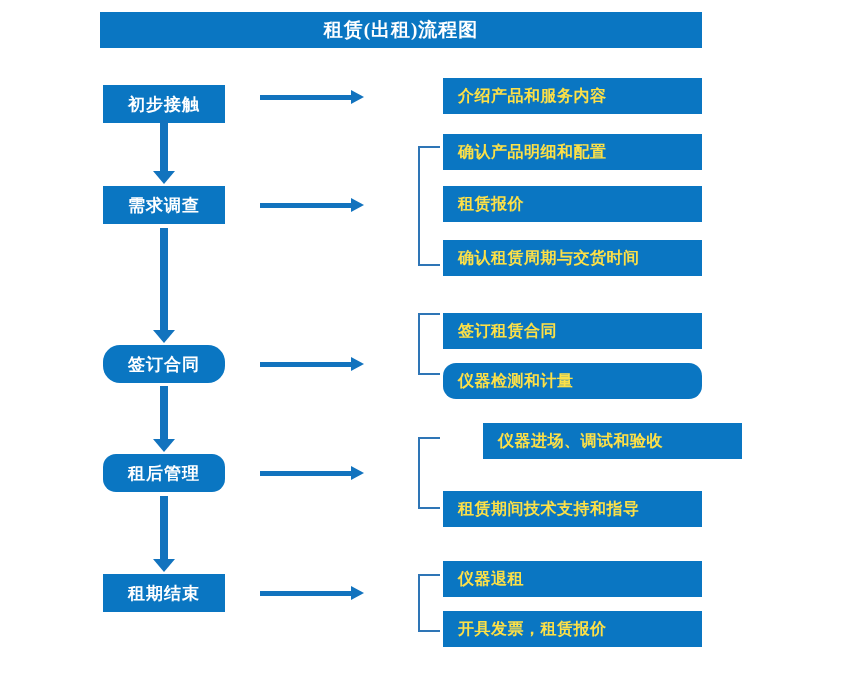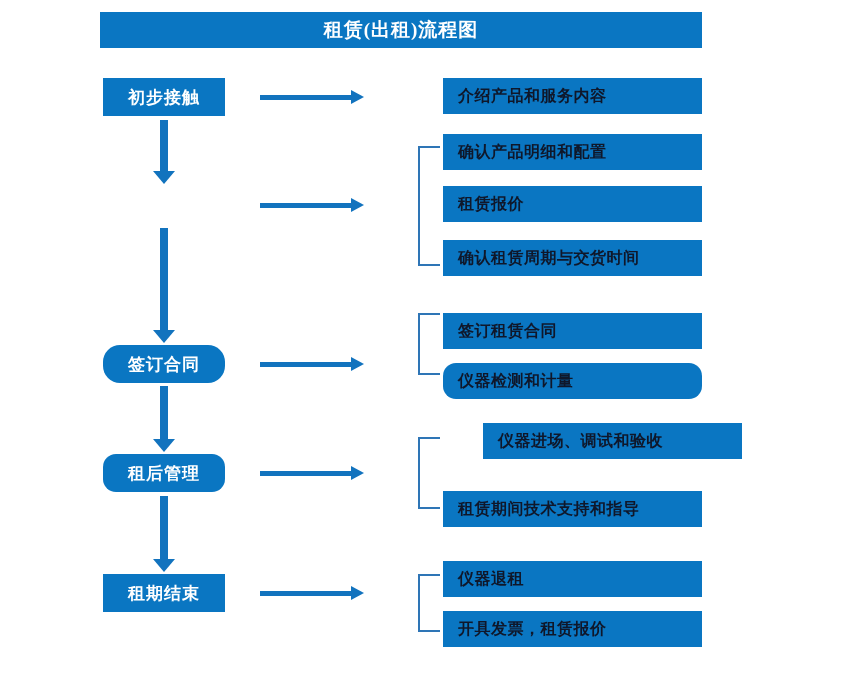--- a/index.html
+++ b/index.html
@@ -53,21 +53,21 @@
     box-sizing: border-box;
   }
 
   
   .task-box {
     position: absolute;
     left: 443px;
     width: 259px;
     height: 36px;
     background: #0A76C2;
-    color: #0f172a;
+    color: #fde047;
     display: flex;
     align-items: center;
     font-size: 16px;
     font-weight: bold;
     padding-left: 15px;
     letter-spacing: 0.5px;
     box-sizing: border-box;
   }
 
   
@@ -129,22 +129,23 @@
     box-sizing: border-box;
   }
 </style>
 </head>
 <body>
 
 <div id="canvas">
 
   <div class="title-bar">租赁(出租)流程图</div>
 
-  <div class="stage-box" style="left:103px; top:78px;text-align:center;">初步接触</div>
-
+  <div class="stage-box" style="left:103px; top:85px;text-align:center;">初步接触</div>
+
+  <div class="stage-box" style="left:103px; top:186px;">需求调查</div>
 
   <div class="stage-box" style="left:103px; top:345px;border-radius:17px;">签订合同</div>
 
   <div class="stage-box" style="left:103px; top:454px;border-radius:13px;">租后管理</div>
 
   <div class="stage-box" style="left:103px; top:574px;">租期结束</div>
 
   <div class="v-arrow" style="left:153px; top:120px; height:64px;">
     <div class="shaft" style="height:51px;"></div>
     <div class="head"></div>

